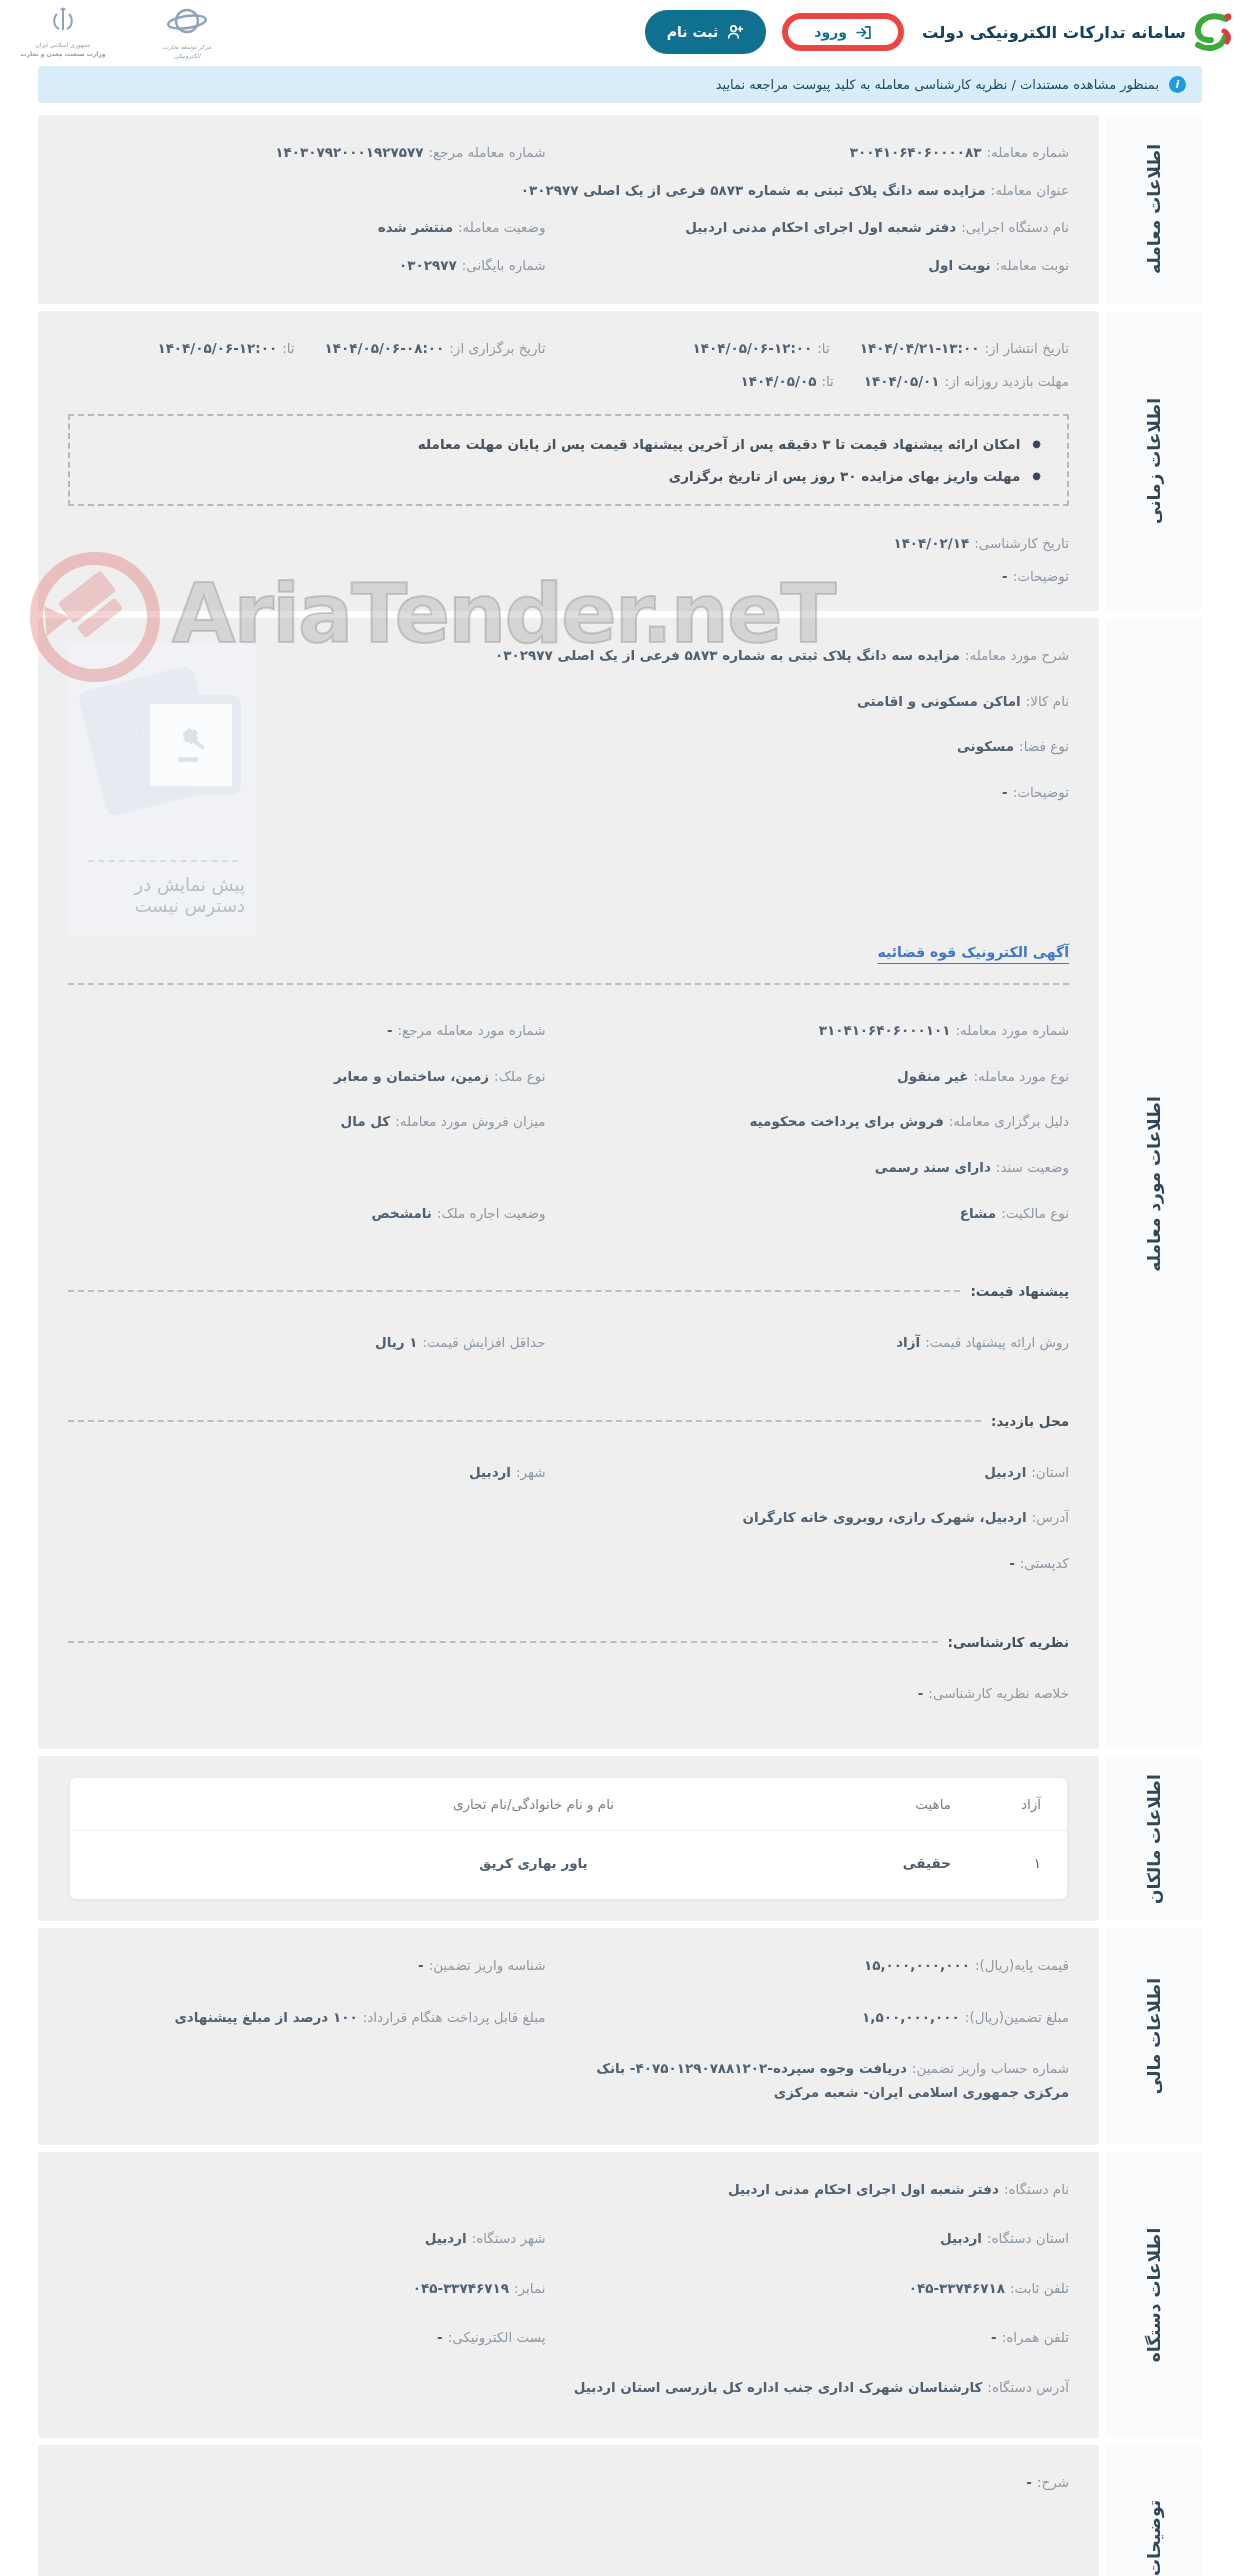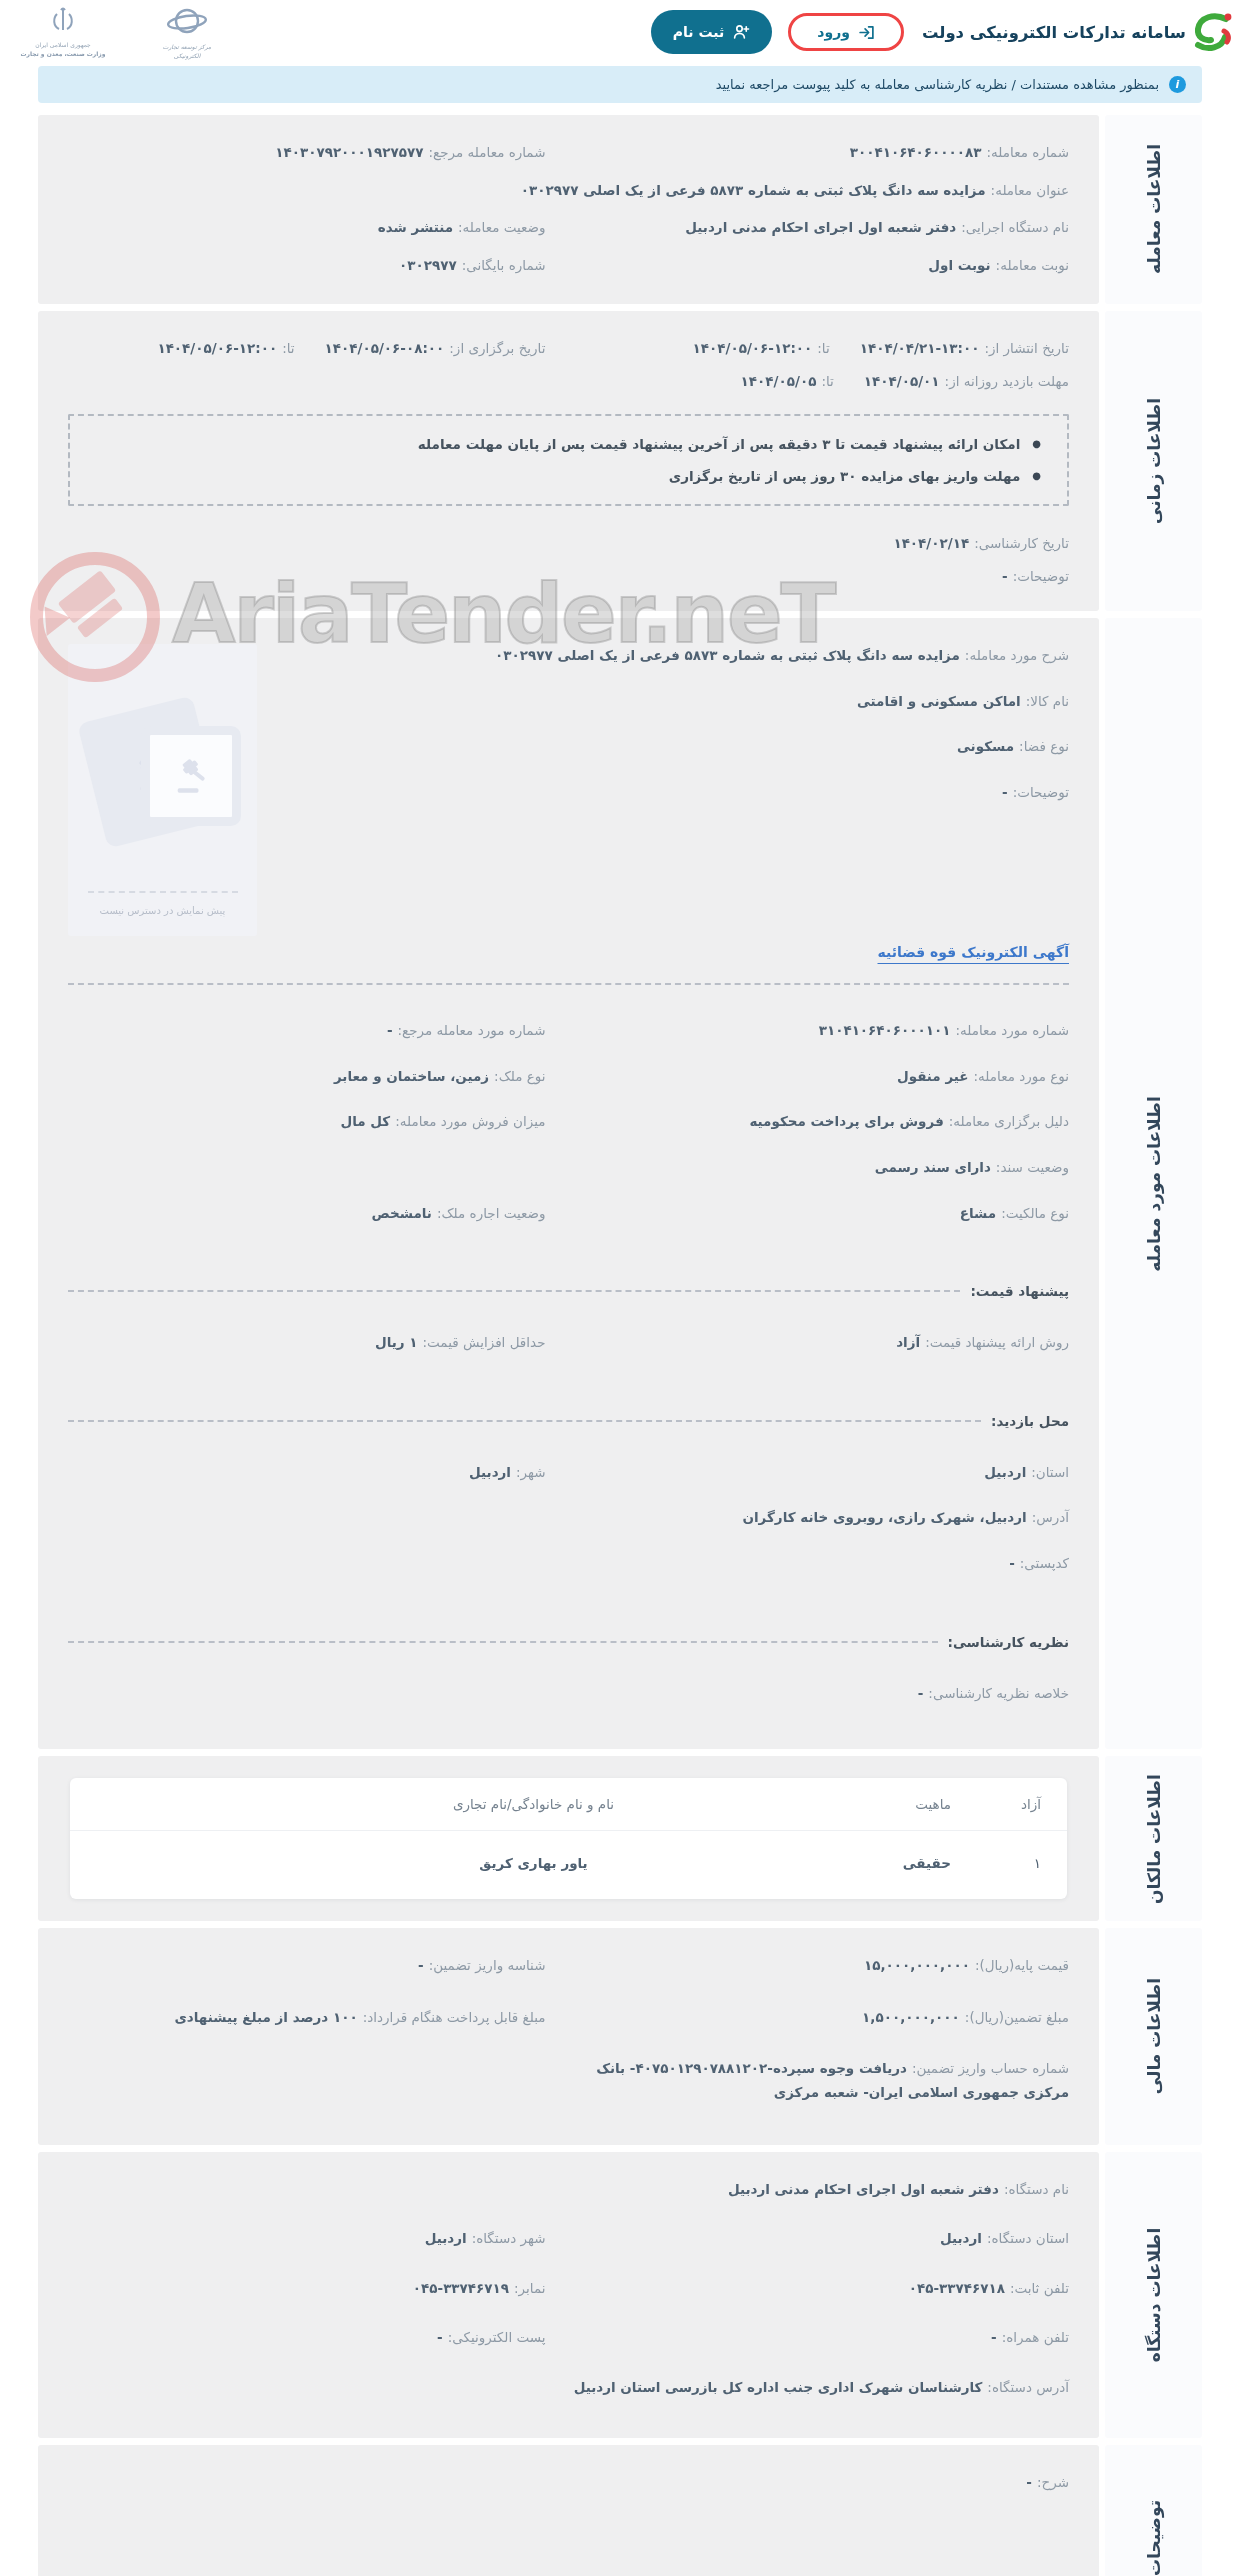--- a/index.html
+++ b/index.html
@@ -10,21 +10,21 @@
   }
   
   header { position: relative; height: 64px; display: flex; align-items: center; padding: 0 6px 0 0; }
   .gov-logos { position: absolute; left: 8px; top: 6px; display: flex; flex-direction: row-reverse; gap: 34px; align-items: flex-start; }
   .gov-logo { display: flex; flex-direction: column; align-items: center; width: 110px; }
   .gov-logo .cap { font-size: 6px; color: #93a3b4; text-align: center; line-height: 1.5; }
   .brand { display: flex; align-items: center; gap: 2px; }
   .brand-title { font-size: 16.4px; font-weight: bold; color: #16425d; margin-left: 18px; }
   .btn { cursor: pointer; display: inline-flex; align-items: center; gap: 8px; font-family: inherit; }
   .btn-login {
-    height: 38px; padding: 0 26px; border: 3px solid #ef4444; border-radius: 20px;
+    height: 38px; padding: 0 26px; border: 6px solid #ef4444; border-radius: 20px;
     background: #fff; color: var(--accent); font-size: 14px; font-weight: bold; margin-left: 16px;
   }
   .btn-register {
     height: 44px; padding: 0 22px; border: none; border-radius: 22px;
     background: var(--accent); color: #fff; font-size: 14px; font-weight: bold;
   }
   
   .notice {
     margin: 2px 38px 12px; height: 37px; background: var(--noticeBg); border-radius: 4px;
     display: flex; align-items: center; padding: 0 16px; gap: 10px;
@@ -75,21 +75,21 @@
   .ph-art { position: relative; width: 160px; height: 179px; margin-bottom: 18px; }
   .ph-sq-back {
     position: absolute; left: 8px; top: 14px; width: 118px; height: 128px; background: #e7eaf1;
     border-radius: 10px; transform: rotate(-14deg); display: flex; align-items: center; justify-content: center;
   }
   .ph-sq-front {
     position: absolute; right: 2px; top: 32px; width: 100px; height: 100px; background: #fbfcfe;
     border: 9px solid #e7eaf1; border-radius: 10px; display: flex; align-items: center; justify-content: center;
   }
   .ph-line { width: 150px; border-top: 2px dashed #d6dae2; margin-bottom: 12px; }
-  .ph-cap { font-size: 10px; color: #b6bdc9; margin-bottom: 8px; }
+  .ph-cap { font-size: 18px; color: #b6bdc9; margin-bottom: 8px; }
   .link-row { text-align: right; margin: 4px 0 2px; }
   .link-row a { color: var(--link); font-size: 14px; font-weight: bold; text-decoration: underline; text-underline-offset: 6px; cursor: pointer; }
   
   .table-card { background: #fff; border-radius: 6px; box-shadow: 0 1px 4px rgba(40,50,70,.08); margin: -4px 2px 10px; overflow: hidden; }
   .t-row { display: grid; grid-template-columns: 90px 239px 1fr 259px; padding: 18px 26px; font-size: 13.5px; }
   .t-head { color: #75828f; }
   .t-body { border-top: 1px solid #eef0f3; color: #4f6172; font-weight: bold; padding-top: 24px; padding-bottom: 28px; }
   .t-cell-c { text-align: center; }
   
   .watermark { position: absolute; left: 18px; top: 329px; width: 658px; height: 299px; pointer-events: none; z-index: 5; }

